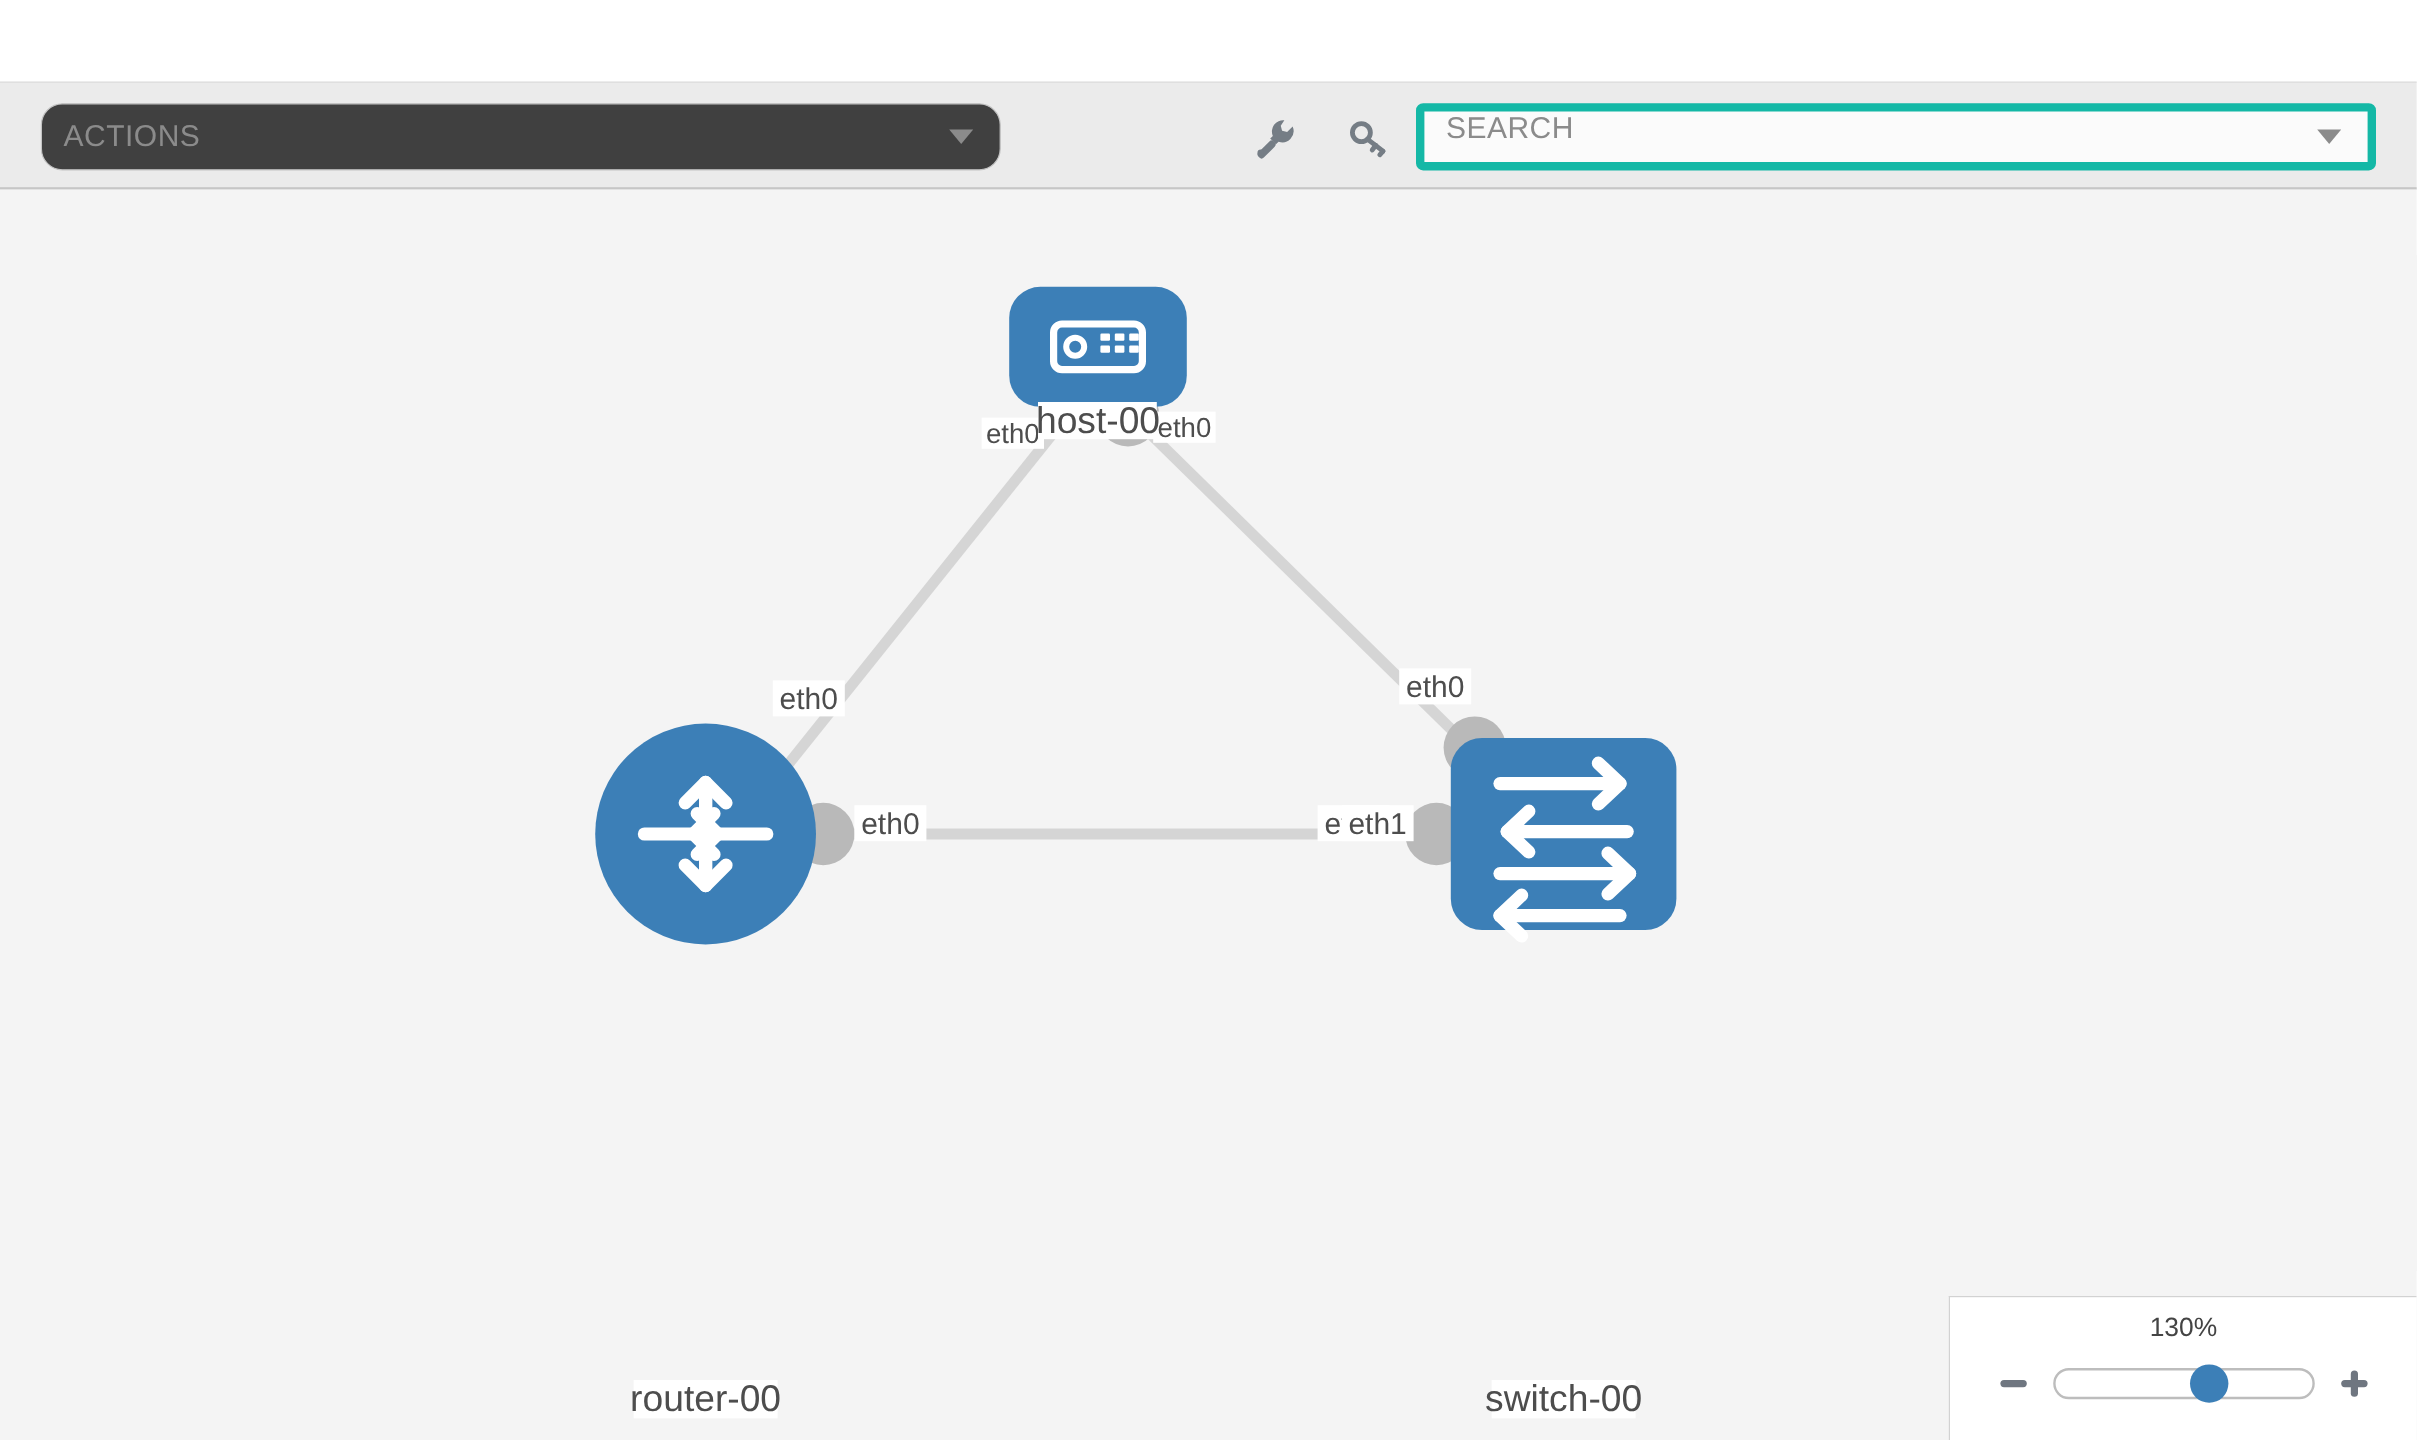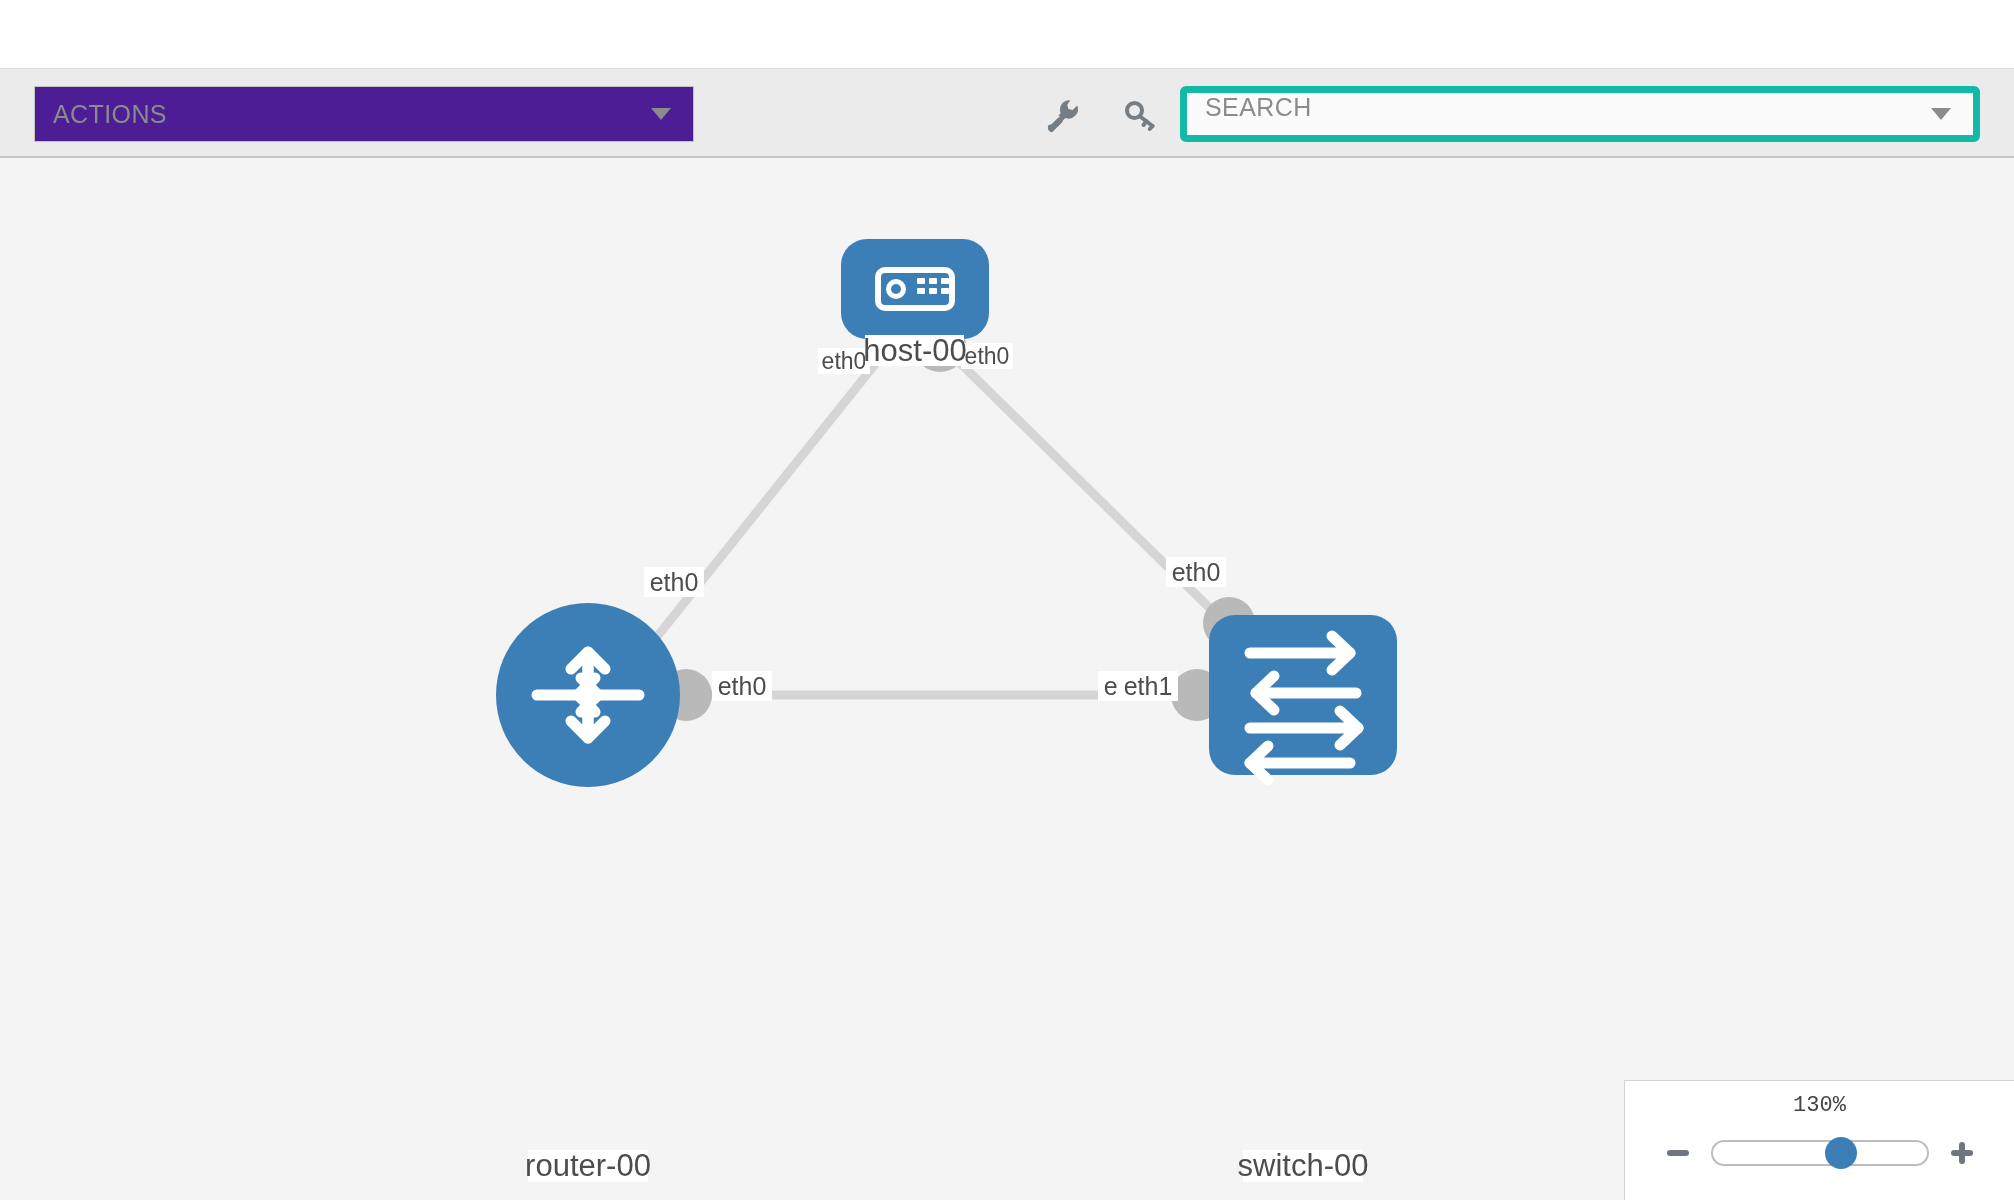--- a/index.html
+++ b/index.html
@@ -53,25 +53,25 @@
     height: 90px;
     background: #ebebeb;
     border-top: 1px solid #dcdcdc;
     border-bottom: 2px solid #c6c6c6;
   }
 
   .actions-select {
     position: absolute;
     left: 34px;
     top: 17px;
-    width: 660px;
+    width: 800px;
     height: 56px;
-    background: #4c1d95;
+    background: #404040;
     border: 1px solid #c3c3c3;
-    border-radius: 1px;
+    border-radius: 18px;
     display: flex;
     align-items: center;
   }
   .actions-label {
     margin-left: 18px;
     font-size: 25px;
     color: #8b8b8b;
     letter-spacing: 0.4px;
   }
   .caret {
@@ -147,21 +147,20 @@
     border-right: none;
     border-bottom: none;
   }
   .zoom-value {
     position: absolute;
     top: 12px;
     left: 0; right: 0;
     text-align: center;
     font-size: 22px;
     color: #444444;
-    font-family: Liberation Mono, monospace;
   }
   .zoom-row {
     position: absolute;
     top: 50px;
     left: 0; right: 0;
     height: 44px;
     display: flex;
     align-items: center;
     justify-content: center;
     gap: 16px;

